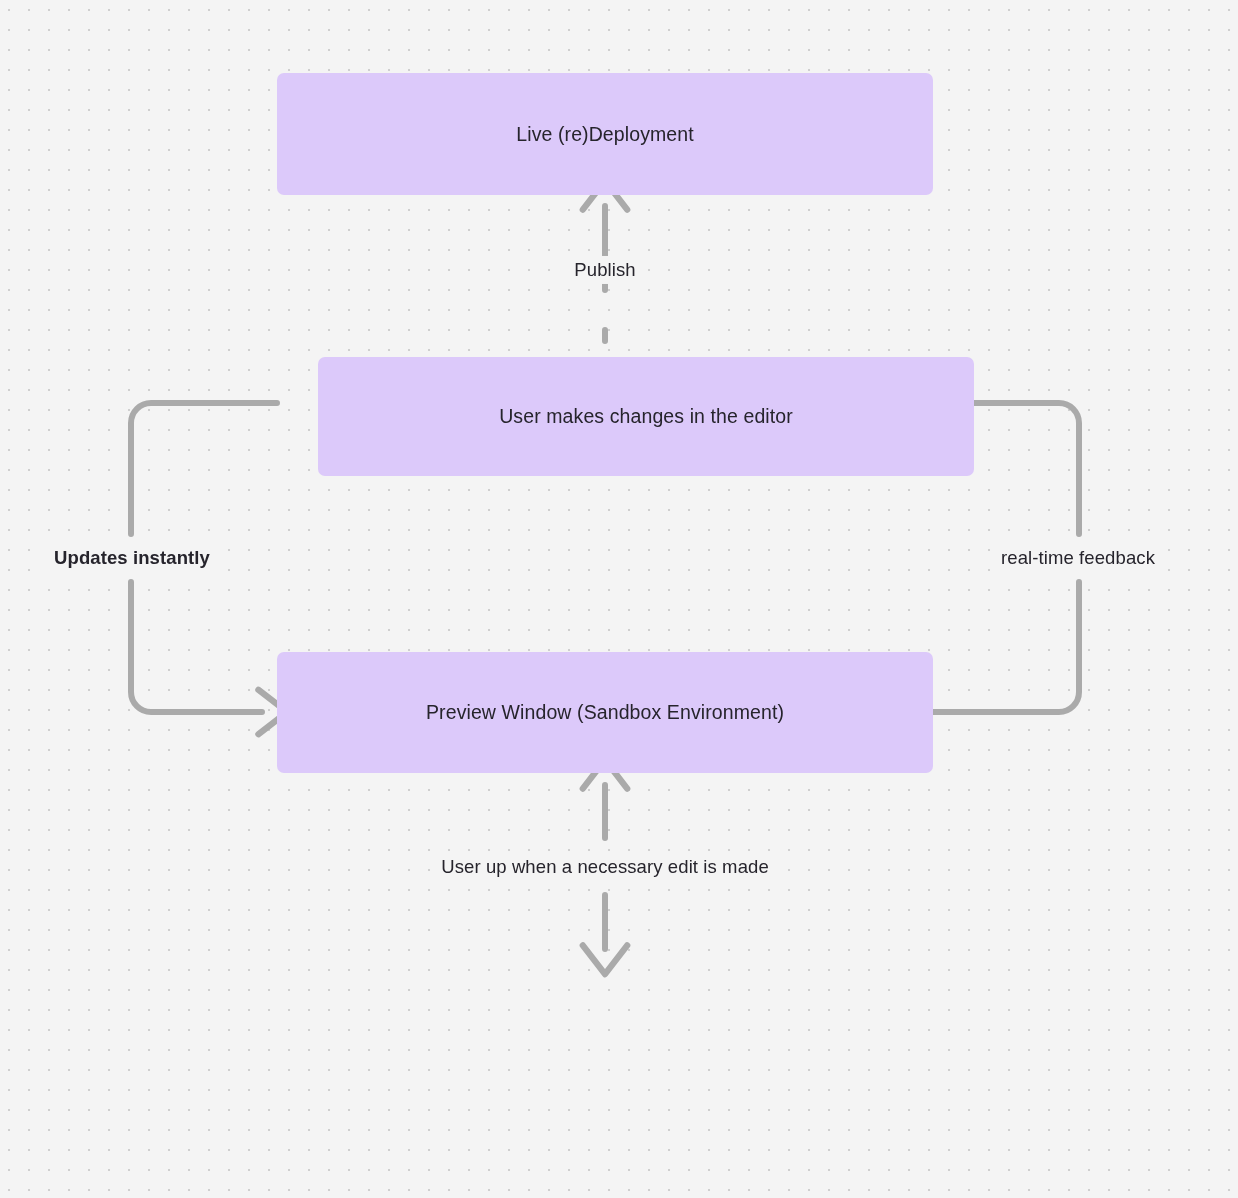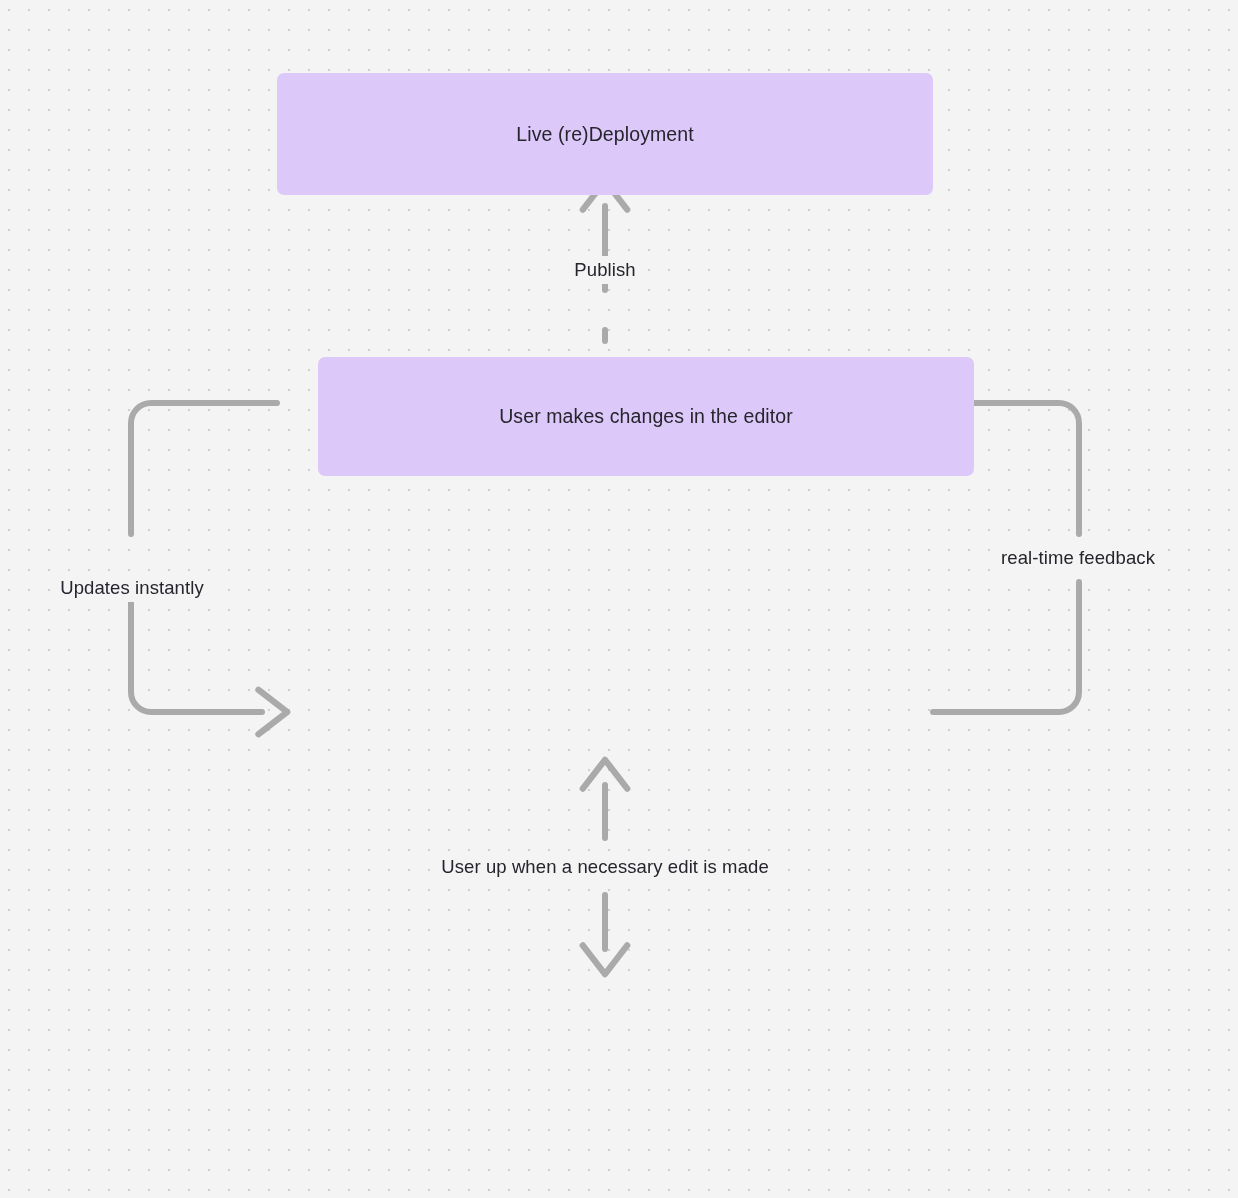--- a/index.html
+++ b/index.html
@@ -61,21 +61,21 @@
     transform: translate(-50%, -50%);
     cursor: default;
   }
   
   #node-live        { left: 277px; top: 73px;  width: 656px; height: 122px; }
   #node-user-edits  { left: 277px; top: 357px; width: 656px; height: 119px; margin-left: 41px; }
   #node-preview     { left: 277px; top: 652px; width: 656px; height: 121px; }
   #node-devserver   { left: 277px; top: 960px; width: 656px; height: 120px; }
   
   #label-publish         { left: 605px;  top: 270px; }
-  #label-updates         { left: 132px;  top: 588px; }
+  #label-updates         { left: 132px;  top: 558px; font-weight: bold; }
   #label-realtime        { left: 1078px; top: 558px; }
   #label-spun-up         { left: 605px;  top: 867px; }
 </style>
 </head>
 <body>
 
 <div id="canvas">
 
   <svg class="edges-layer" width="1238" height="1198" viewBox="0 0 1238 1198" xmlns="http://www.w3.org/2000/svg">
     <defs>
@@ -106,20 +106,23 @@
   </svg>
 
   <div class="node" id="node-live">
     <span class="node-label">Live (re)Deployment</span>
   </div>
 
   <div class="node" id="node-user-edits">
     <span class="node-label">User makes changes in the editor</span>
   </div>
 
+  <div class="node" id="node-preview">
+    <span class="node-label">Preview Window (Sandbox Environment)</span>
+  </div>
 
 
   <div class="edge-label" id="label-publish">Publish</div>
 
   <div class="edge-label" id="label-updates">Updates instantly</div>
 
   <div class="edge-label" id="label-realtime">real-time feedback</div>
 
   <div class="edge-label" id="label-spun-up">User up when a necessary edit is made</div>
 

